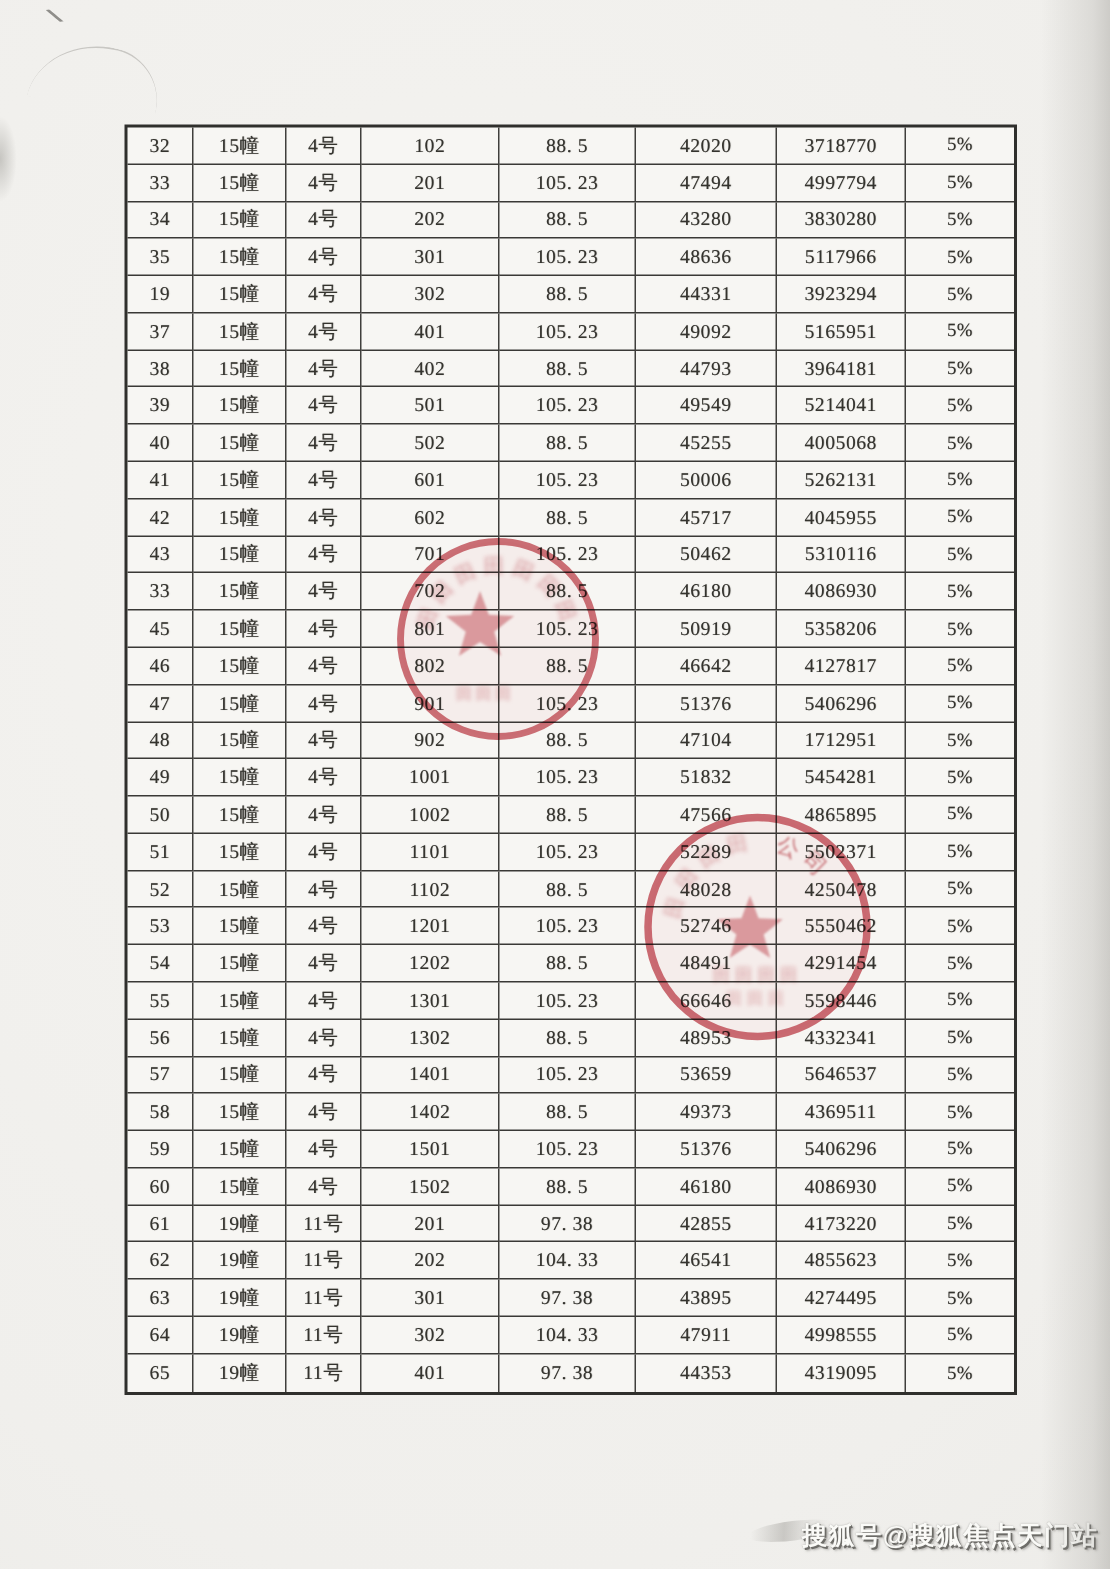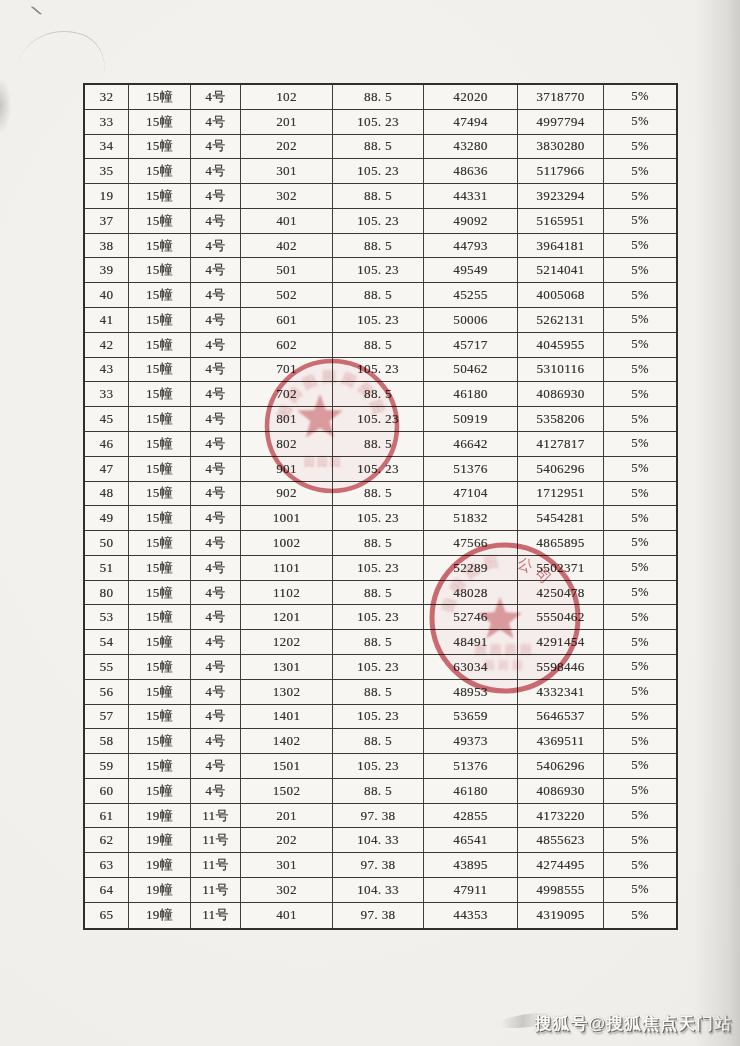--- a/index.html
+++ b/index.html
@@ -245,21 +245,21 @@
       <div class="cell">4865895</div>
       <div class="cell">5%</div>
       <div class="cell">51</div>
       <div class="cell">15幢</div>
       <div class="cell">4号</div>
       <div class="cell">1101</div>
       <div class="cell">105. 23</div>
       <div class="cell">52289</div>
       <div class="cell">5502371</div>
       <div class="cell">5%</div>
-      <div class="cell">80</div>
+      <div class="cell">52</div>
       <div class="cell">15幢</div>
       <div class="cell">4号</div>
       <div class="cell">1102</div>
       <div class="cell">88. 5</div>
       <div class="cell">48028</div>
       <div class="cell">4250478</div>
       <div class="cell">5%</div>
       <div class="cell">53</div>
       <div class="cell">15幢</div>
       <div class="cell">4号</div>
@@ -274,21 +274,21 @@
       <div class="cell">1202</div>
       <div class="cell">88. 5</div>
       <div class="cell">48491</div>
       <div class="cell">4291454</div>
       <div class="cell">5%</div>
       <div class="cell">55</div>
       <div class="cell">15幢</div>
       <div class="cell">4号</div>
       <div class="cell">1301</div>
       <div class="cell">105. 23</div>
-      <div class="cell">63034</div>
+      <div class="cell">66646</div>
       <div class="cell">5598446</div>
       <div class="cell">5%</div>
       <div class="cell">56</div>
       <div class="cell">15幢</div>
       <div class="cell">4号</div>
       <div class="cell">1302</div>
       <div class="cell">88. 5</div>
       <div class="cell">48953</div>
       <div class="cell">4332341</div>
       <div class="cell">5%</div>

